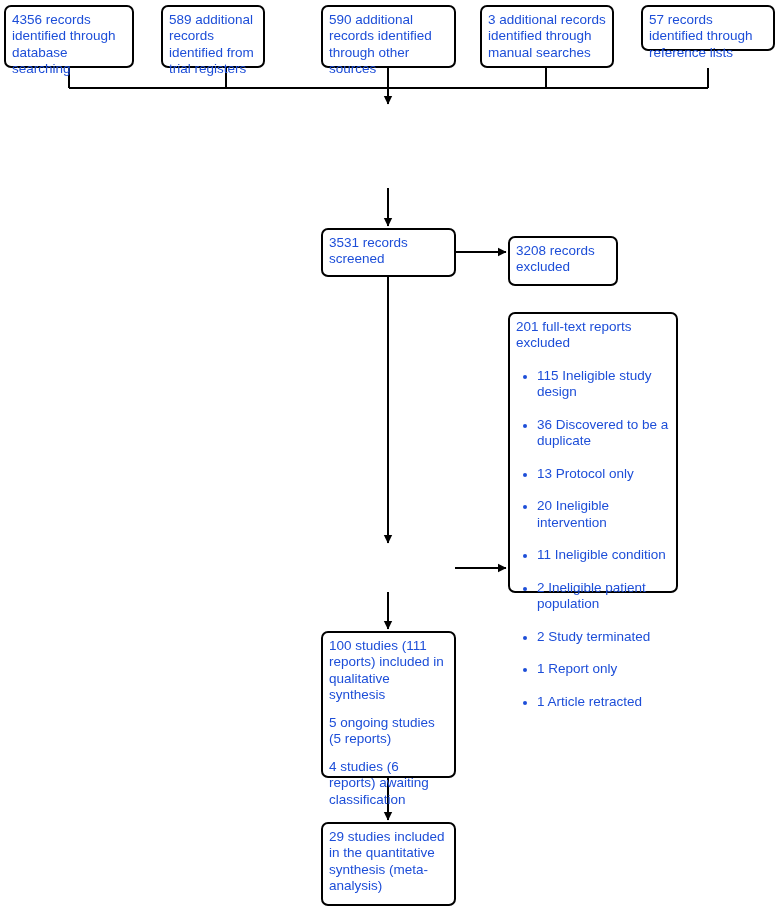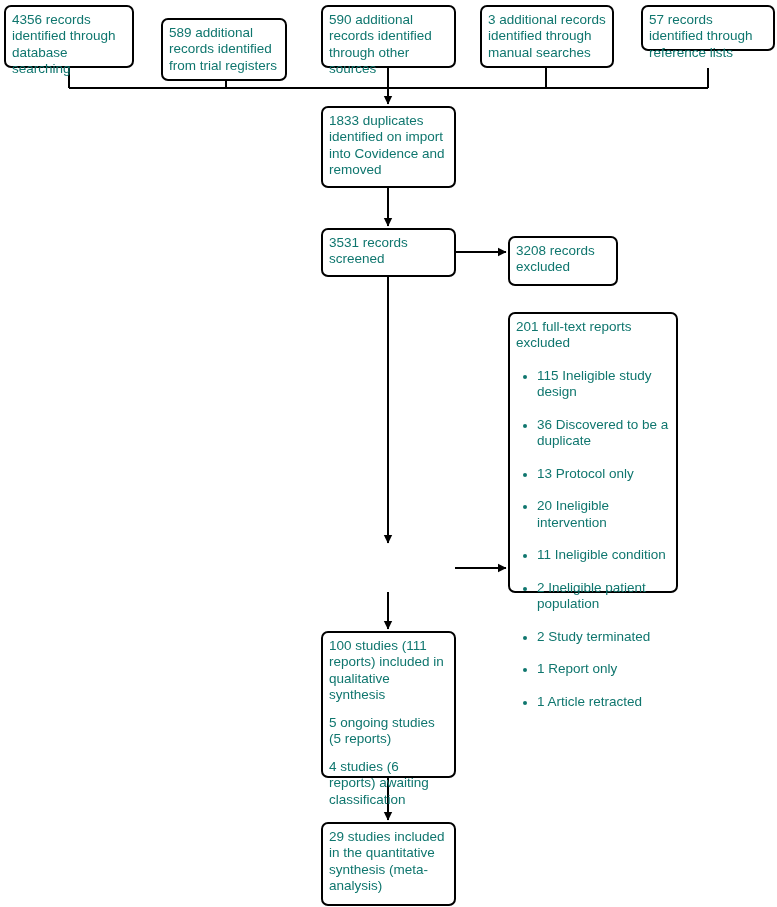--- a/index.html
+++ b/index.html
@@ -3,21 +3,21 @@
 <meta charset="utf-8">
 <style>
   * { box-sizing: border-box; }
   html, body { margin: 0; padding: 0; background: #ffffff; }
   .stage {
     position: relative;
     width: 777px;
     height: 907px;
     background: #ffffff;
     font-family: "Liberation Sans", sans-serif;
-    color: #0f766e;
+    color: #1d4ed8;
     overflow: hidden;
   }
   .lines { position: absolute; left: 0; top: 0; }
   .ln { fill: none; stroke: #000000; stroke-width: 2; }
   .ah { fill: #000000; stroke: none; }
   .box {
     position: absolute;
     background: #ffffff;
     border: 2px solid #000000;
     border-radius: 7px;
@@ -56,29 +56,28 @@
 
     <path class="ln" d="M455 568 H506" marker-end="url(#ah)"></path>
 
     <path class="ln" d="M388 592 V629" marker-end="url(#ah)"></path>
 
     <path class="ln" d="M388 778 V820" marker-end="url(#ah)"></path>
   </svg>
 
   <div class="box" style="left:4px;top:5px;width:130px;height:63px">4356 records identified through database searching</div>
 
-  <div class="box" style="left:161px;top:18px;width:126px;height:63px">589 additional records identified from trial registers</div>
+  <div class="box" style="left:161px;top:5px;width:104px;height:63px">589 additional records identified from trial registers</div>
 
   <div class="box" style="left:321px;top:5px;width:135px;height:63px">590 additional records identified through other sources</div>
 
   <div class="box" style="left:480px;top:5px;width:134px;height:63px">3 additional records identified through manual searches</div>
 
   <div class="box" style="left:641px;top:5px;width:134px;height:46px">57 records identified through reference lists</div>
 
-  <div class="box" style="left:321px;top:106px;width:135px;height:82px">1833 duplicates identified on import into Covidence and removed</div>
 
   <div class="box" style="left:321px;top:228px;width:135px;height:49px">3531 records screened</div>
 
   <div class="box" style="left:508px;top:236px;width:110px;height:50px">3208 records excluded</div>
 
   <div class="box" style="left:508px;top:312px;width:170px;height:281px">
     <div>201 full-text reports excluded</div>
     <ul>
       <li>115 Ineligible study design</li>
       <li>36 Discovered to be a duplicate</li>

